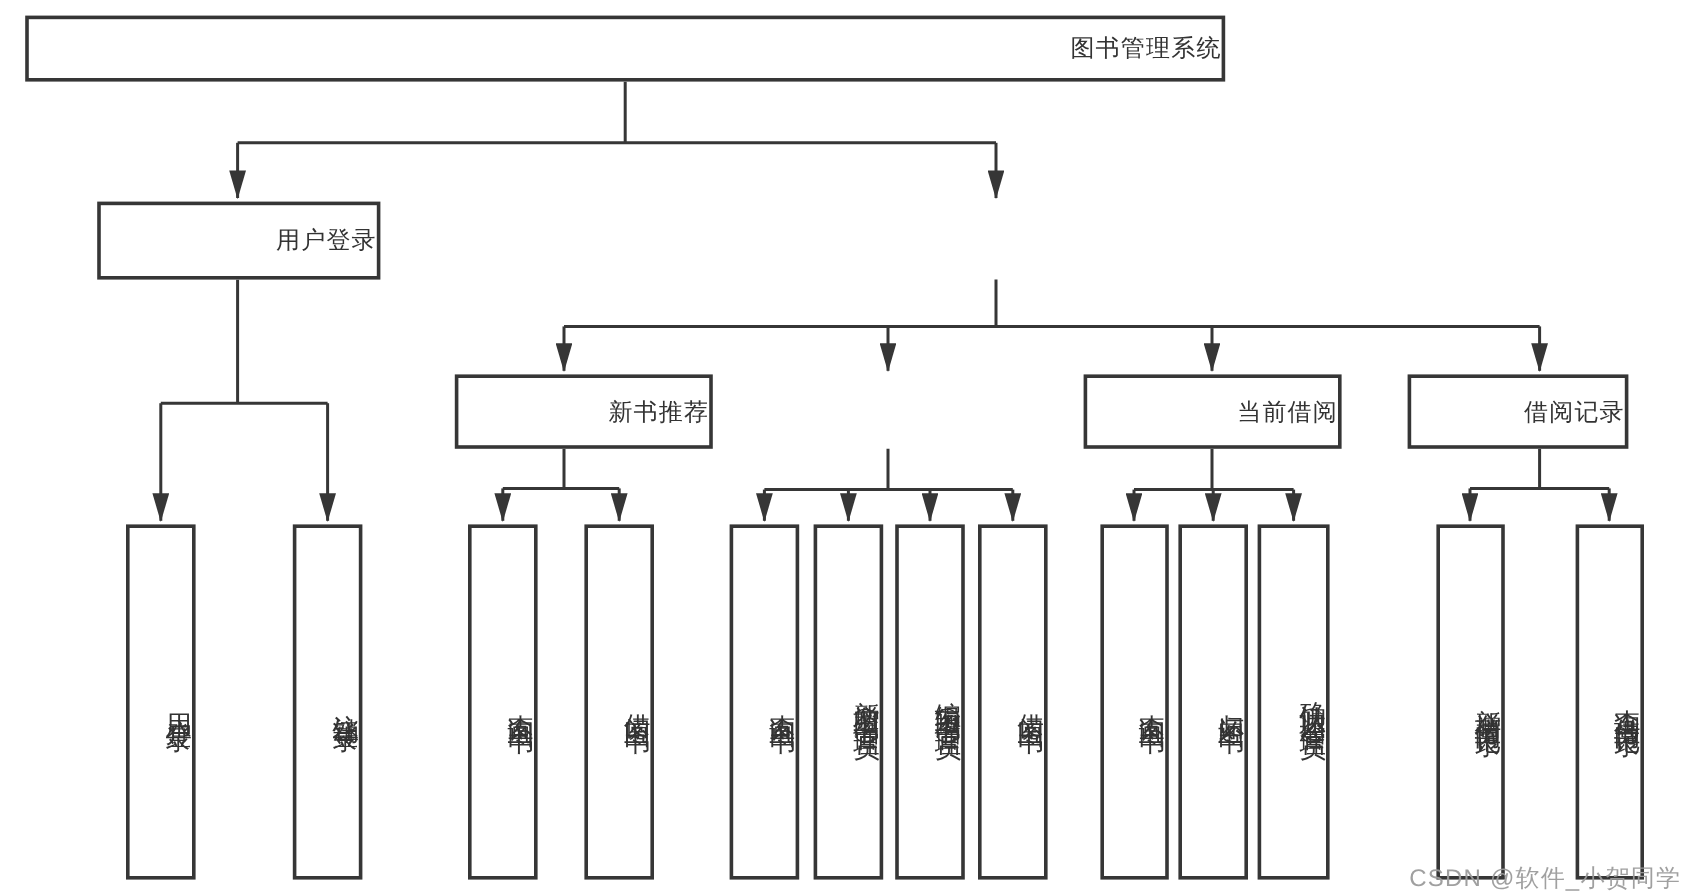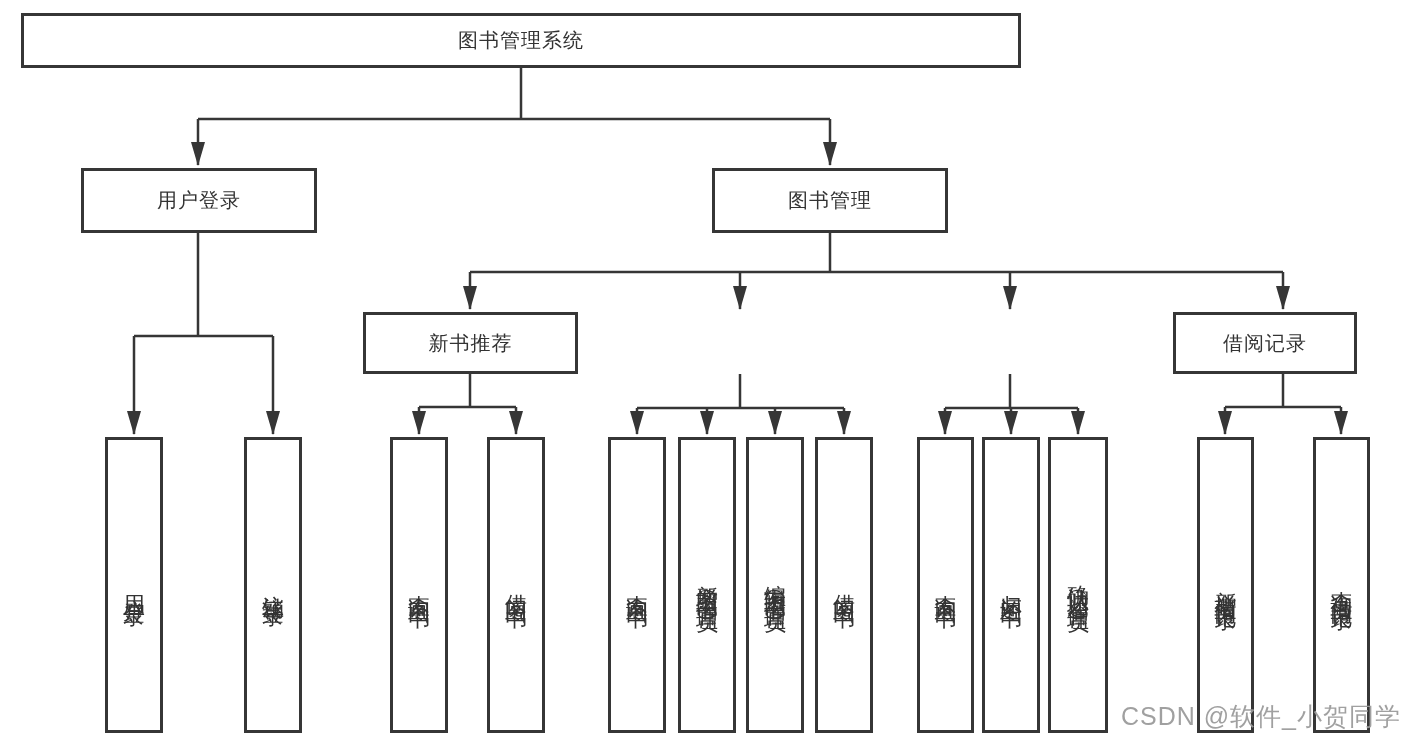--- a/index.html
+++ b/index.html
@@ -7,30 +7,30 @@
     width:1405px;height:747px;position:relative;overflow:hidden;
     background:#ffffff;
     font-family:"Liberation Sans","DejaVu Sans",sans-serif;
     color:#333333;
   }
   .stage{position:absolute;inset:0;}
   svg.wires{position:absolute;left:0;top:0;z-index:1;}
   .box{
     position:absolute;z-index:2;box-sizing:border-box;
     background:#ffffff;border:3px solid #363636;
-    display:flex;align-items:center;justify-content:center;
+    display:flex;align-items:center;justify-content:flex-end;
   }
   .hbox span{font-size:20px;letter-spacing:1px;white-space:nowrap;}
   .vbox .vtext{
     writing-mode:vertical-rl;text-orientation:mixed;
     font-size:22px;letter-spacing:4px;line-height:1;white-space:nowrap;
   }
   .watermark{
-    position:absolute;right:4px;bottom:14px;z-index:3;
-    font-size:25px;color:rgba(155,155,155,0.95);letter-spacing:1px;
+    position:absolute;right:4px;bottom:2px;z-index:3;
+    font-size:20px;color:rgba(155,155,155,0.95);letter-spacing:1px;
     white-space:nowrap;
   }
 </style>
 </head>
 <body>
 
 <div class="stage">
 
   <svg class="wires" width="1405" height="747" viewBox="0 0 1405 747">
     <defs>
@@ -72,26 +72,26 @@
     </g>
   </svg>
 
   <div class="box hbox" style="left:21px;top:13px;width:1000px;height:55px">
     <span>图书管理系统</span>
   </div>
 
   <div class="box hbox" style="left:81px;top:168px;width:236px;height:65px">
     <span>用户登录</span>
   </div>
-  <div class="box hbox" style="left:712px;top:168px;width:236px;height:65px">
-    <span>图书管理</span>
+
+  <div class="box hbox" style="left:379px;top:312px;width:215px;height:62px">
+    <span>新书推荐</span>
   </div>
-
-  <div class="box hbox" style="left:363px;top:312px;width:215px;height:62px">
-    <span>新书推荐</span>
+  <div class="box hbox" style="left:903px;top:312px;width:215px;height:62px">
+    <span>当前借阅</span>
   </div>
   <div class="box hbox" style="left:1173px;top:312px;width:184px;height:62px">
     <span>借阅记录</span>
   </div>
 
   <div class="box vbox" style="left:105px;top:437px;width:58px;height:296px">
     <span class="vtext">用户登录</span>
   </div>
   <div class="box vbox" style="left:244px;top:437px;width:58px;height:296px">
     <span class="vtext">注销登录</span>

